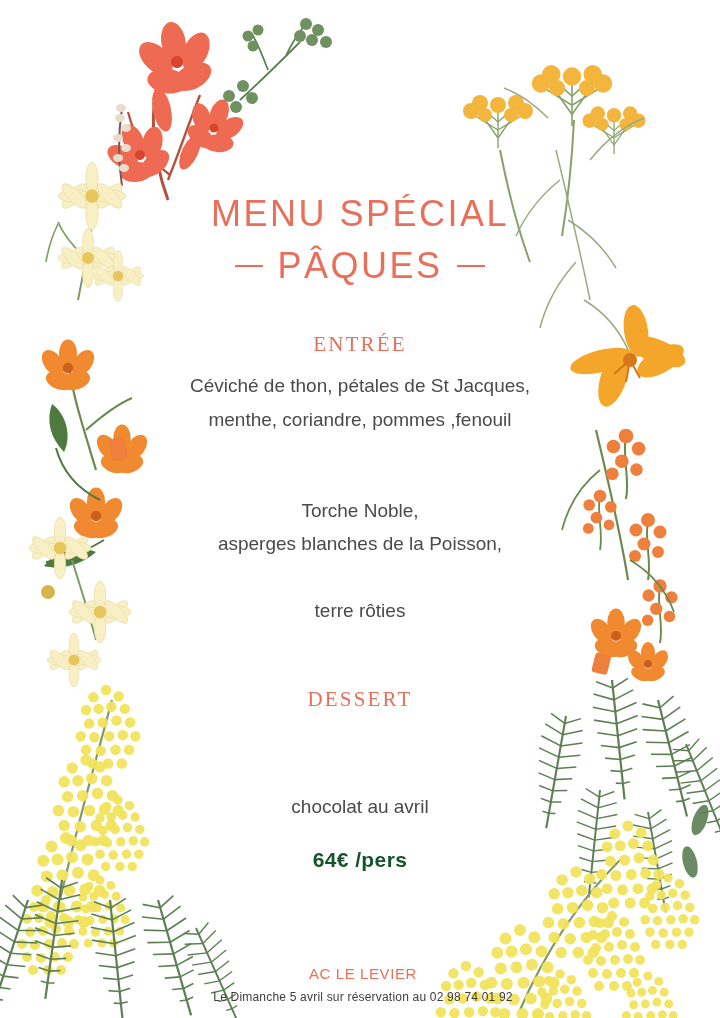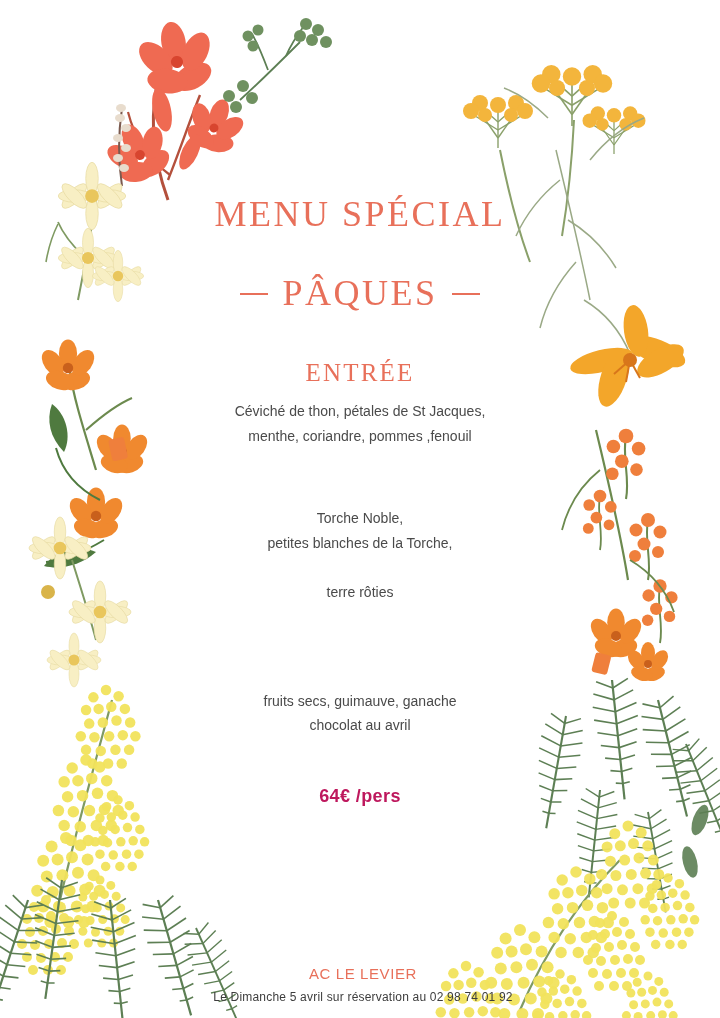--- a/index.html
+++ b/index.html
@@ -35,73 +35,72 @@
     position: absolute;
     left: 150px;
     top: 0;
     width: 420px;
     height: 1018px;
     text-align: center;
   }
 
   .title {
     color: #e8705a;
-    font-family: Liberation Serif, serif;
+    font-family: Liberation Sans, sans-serif;
     font-size: 36px;
     letter-spacing: 2.5px;
     line-height: 1.45;
     margin: 0;
     padding-top: 188px;
     font-weight: 400;
     text-transform: uppercase;
   }
   .title .line2 {
     display: block;
     position: relative;
-    margin-top: 27px;
   }
   .dash {
     display: inline-block;
     width: 28px;
     height: 2px;
     background: #e8705a;
     vertical-align: middle;
     margin: 0 14px 6px 14px;
   }
 
   .section {
     margin-top: 34px;
   }
   .section-heading {
     color: #e8705a;
     font-family: "Liberation Serif", serif;
-    font-size: 25px;
+    font-size: 21px;
     letter-spacing: 2.2px;
     text-transform: uppercase;
     margin: 0 0 12px 0;
     font-weight: 400;
   }
   .section-body {
     color: #4a4a4a;
-    font-size: 14px;
+    font-size: 19px;
     line-height: 1.75;
     margin: 0 auto;
     max-width: 390px;
     font-weight: 400;
   }
 
   #entree-block { margin-top: 40px; }
   #plat-block   { margin-top: 58px; }
   #dessert-block{ margin-top: 60px; }
 
   .price {
-    color: #be185d;
-    font-size: 18px;
+    color: #14532d;
+    font-size: 21px;
     font-weight: bold;
-    margin-top: 48px;
+    margin-top: 24px;
     letter-spacing: 0.4px;
   }
 
   .footer {
     position: absolute;
     left: 6px;
     right: 0;
     bottom: 14px;
     text-align: center;
   }
@@ -433,30 +432,31 @@
       <h2 class="section-heading">Entrée</h2>
       <p class="section-body">
         <span>Céviché de thon,  pétales de St Jacques,</span><br>
         <span>menthe, coriandre, pommes ,fenouil</span>
       </p>
     </div>
 
     <div class="section" id="plat-block">
       <p class="section-body">
         <span>Torche Noble,</span><br>
-        <span>petites blanches de la Torche,</span><br>
+        <span>asperges blanches de la Poisson,</span><br>
         <br>
         <span>terre rôties</span>
       </p>
     </div>
 
     <div class="section" id="dessert-block">
+      <h2 class="section-heading">Dessert</h2>
       <p class="section-body">
         <br>
-        <span>fruits secs, guimauve, ganache</span><br>
+        <br>
         <span>chocolat au avril</span>
       </p>
     </div>
 
     <div class="price">64€ /pers</div>
   </div>
 
   <div class="footer">
     <div class="venue">AC LE LEVIER</div>
     <div class="booking">Le Dimanche  5 avril sur réservation au 02 98 74 01 92</div>

